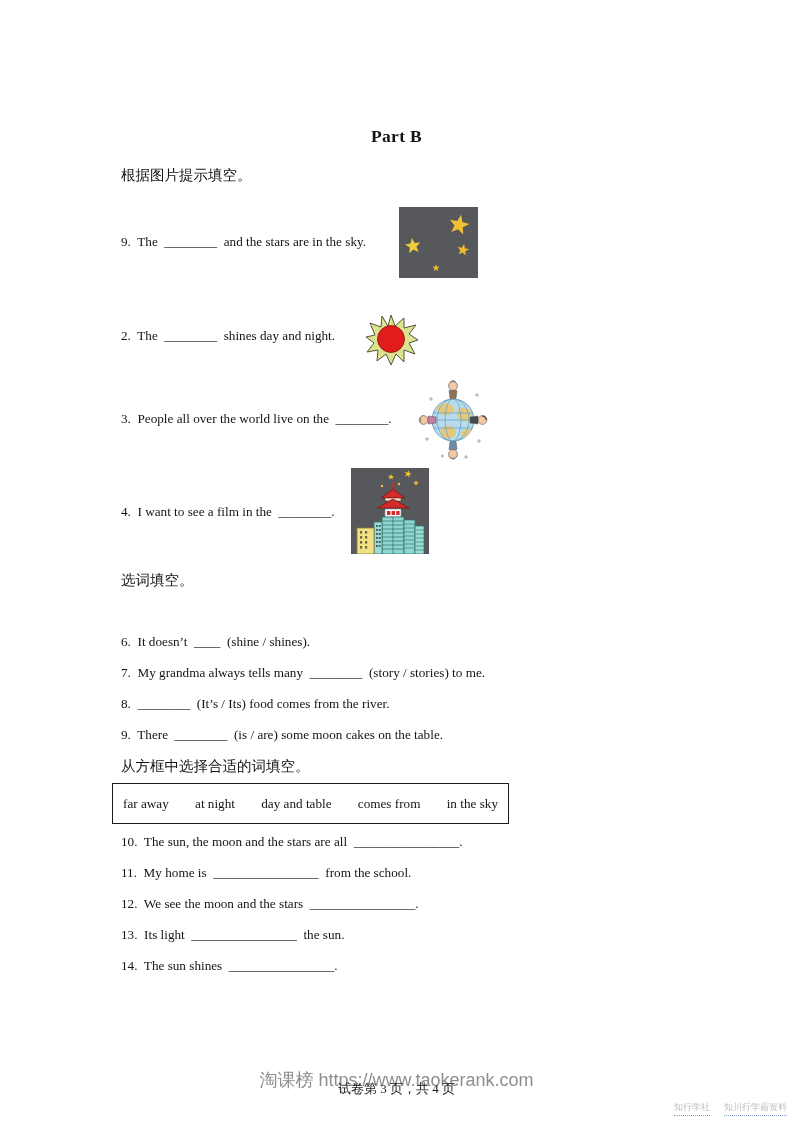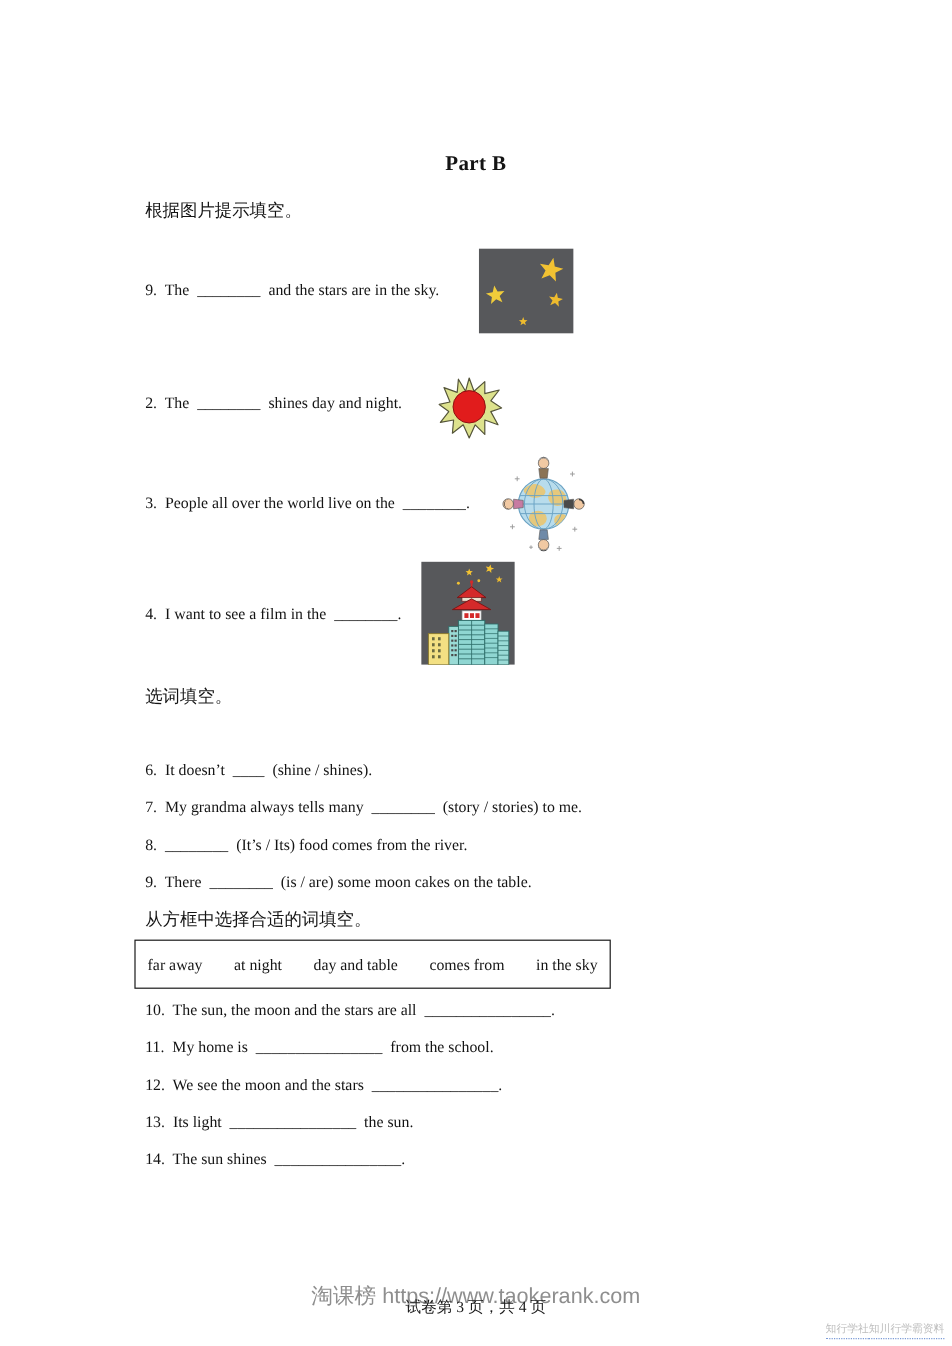--- a/index.html
+++ b/index.html
@@ -38,21 +38,21 @@
     position:absolute;left:50%;top:1068px;transform:translateX(-50%);
     font-family:"Liberation Sans","DejaVu Sans",sans-serif;
     font-size:18px;color:#8e8e8e;white-space:pre;z-index:1;
   }
   .footer-page{
     position:absolute;left:50%;top:1080px;transform:translateX(-50%);
     font-size:13px;color:#1a1a1a;white-space:pre;z-index:2;
   }
   .corner-watermark{
     position:absolute;right:6px;top:1101px;
-    display:flex;
+    display:flex;gap:14px;
     font-family:"Liberation Sans","DejaVu Sans",sans-serif;
     font-size:9px;color:#bdbdbd;z-index:2;
   }
   .corner-watermark span{
     border-bottom:1px dotted #7b9bd6;padding-bottom:1px;white-space:pre;
   }
 </style>
 </head>
 <body>
 

